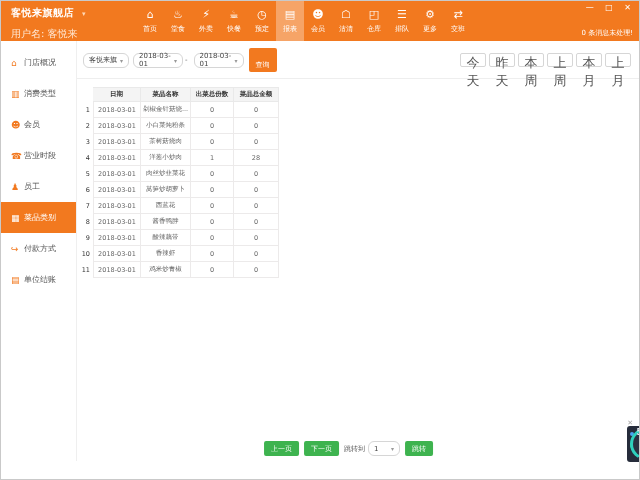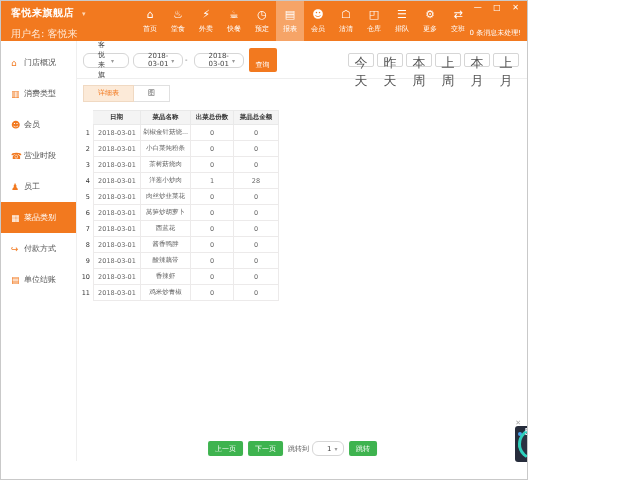--- a/index.html
+++ b/index.html
@@ -1,17 +1,17 @@
 <!DOCTYPE html>
 <html><head>
 <meta charset="utf-8">
 <style>
   * { margin:0; padding:0; box-sizing:border-box; }
   html,body { width:640px; height:480px; font-family:"DejaVu Sans", sans-serif; background:#fff; }
-  .window { position:relative; width:528px; height:480px; border:1px solid #c9c9c9; background:#fff; overflow:hidden; }
+  .window { position:relative; width:640px; height:480px; border:1px solid #c9c9c9; background:#fff; overflow:hidden; }
 
   
   .titlebar { position:absolute; top:0; left:0; right:0; height:40px; background:#f2791f; color:#fff; }
   .tb-left { position:absolute; left:10px; top:5px; }
   .store-row { font-size:10px; font-weight:bold; letter-spacing:.5px; }
   .store-row .caret { font-size:7px; color:#ffd9b8; margin-left:4px; cursor:pointer; }
   .user-row { font-size:10px; margin-top:7px; color:#ffe9d6; }
   .topnav { position:absolute; left:135px; top:0; height:40px; display:flex; }
   .nav-item { width:28px; height:40px; display:flex; flex-direction:column; align-items:center; justify-content:center; cursor:pointer; }
   .nav-item .nav-icon { font-size:11px; line-height:12px; height:13px; }
@@ -27,21 +27,21 @@
   .sidebar { width:76px; border-right:1px solid #efefef; padding-top:6px; }
   .side-item { height:31px; display:flex; align-items:center; padding-left:10px; cursor:pointer; color:#555; }
   .side-item .side-icon { color:#f2791f; font-size:9px; width:13px; }
   .side-item .side-label { font-size:8px; }
   .side-item.active { background:#f2791f; color:#fff; }
   .side-item.active .side-icon { color:#fff; }
   .content { position:relative; flex:1; }
 
   
   .filterbar { display:flex; align-items:center; padding:7px 8px 6px 6px; border-bottom:1px solid #eee; }
-  .select { display:flex; align-items:center; justify-content:space-between; border:1px solid #d6d6d6; background:#fff; height:15px; font-size:7px; color:#444; padding:0 14px; cursor:pointer; border-radius:6px; }
+  .select { display:flex; align-items:center; justify-content:space-between; border:1px solid #d6d6d6; background:#fff; height:15px; font-size:7px; color:#444; padding:0 5px; cursor:pointer; border-radius:6px; }
   .select .sel-arrow { color:#999; font-size:6px; margin-left:3px; }
   .store-sel { width:46px; }
   .date-sel { width:50px; margin-left:4px; }
   .dash { font-size:7px; color:#666; margin:0 2px; }
   .btn-orange { background:#f2791f; color:#fff; border:none; font-size:7px; height:15px; padding:12px 7px; margin-left:5px; border-radius:2px; cursor:pointer; font-family:inherit; }
   .spacer { flex:1; }
   .btn-quick { background:#fff; border:1px solid #d6d6d6; color:#555; font-size:13px; height:14px; width:26px; margin-left:3px; border-radius:2px; cursor:pointer; font-family:inherit; }
 
   
   .tabs { display:flex; margin:6px 0 0 6px; }
@@ -212,24 +212,20 @@
         <button class="btn-orange">查询</button>
         <div class="spacer"></div>
         <button class="btn-quick">今天</button>
         <button class="btn-quick">昨天</button>
         <button class="btn-quick">本周</button>
         <button class="btn-quick">上周</button>
         <button class="btn-quick">本月</button>
         <button class="btn-quick">上月</button>
       </div>
 
-      <div class="tabs">
-        <div class="tab active">详细表</div>
-        <div class="tab">图</div>
-      </div>
 
       <div class="tablewrap">
         <div class="th first"></div>
         <div class="th">日期</div>
         <div class="th">菜品名称</div>
         <div class="th">出菜总份数</div>
         <div class="th">菜品总金额</div>
 
         <div class="td rownum">1</div>
         <div class="td datecell">2018-03-01</div>

